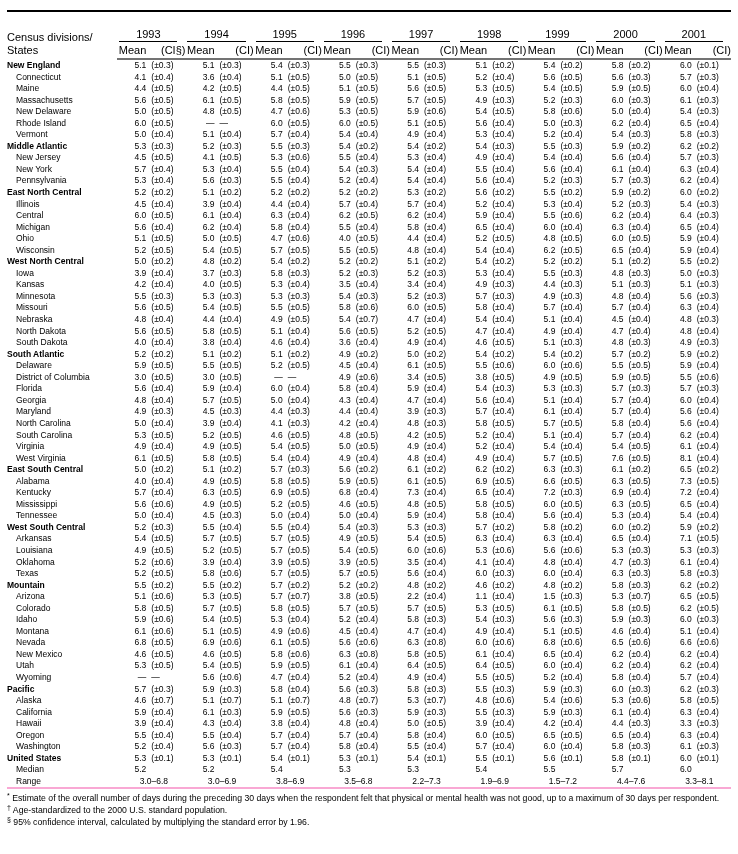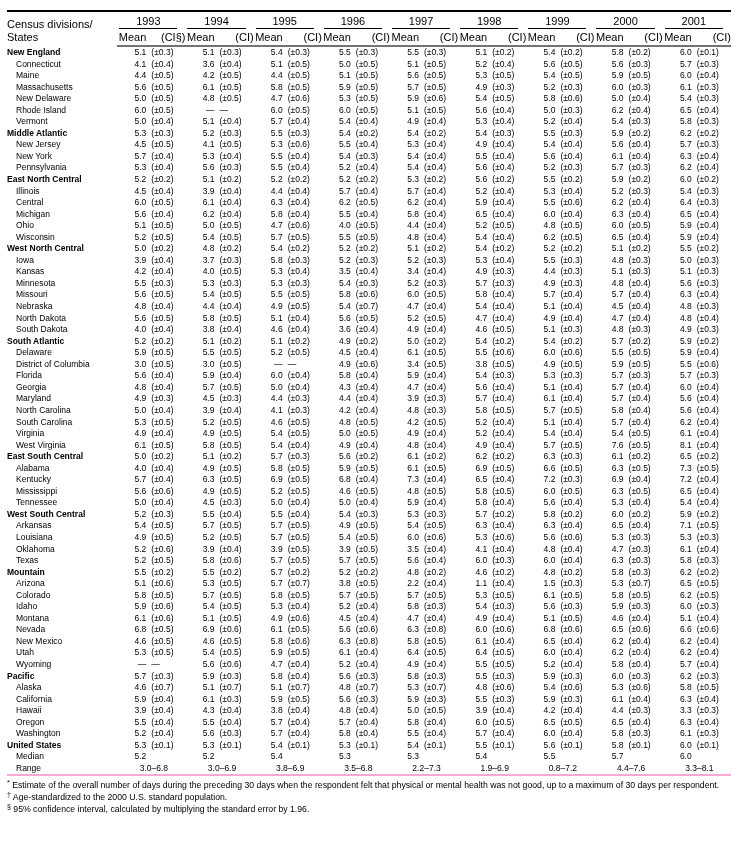--- a/index.html
+++ b/index.html
@@ -5,21 +5,21 @@
   html,body { margin:0; padding:0; background:#fff; }
   .page {
     width:738px; box-sizing:border-box; padding:5px 7px 4px 7px;
     font-family:"Liberation Sans", sans-serif; color:#000; background:#fff;
   }
   .title { font-size:11px; font-weight:bold; line-height:1.26; letter-spacing:0.1px; }
   table.data { width:724px; table-layout:fixed; border-collapse:collapse; margin-top:5px; }
   thead { border-top:2px solid #000; }
   thead th { font-weight:normal; font-size:11px; vertical-align:bottom; padding:0;margin-left:8px; }
   th.row-header-cell { text-align:left; line-height:1.2; padding-bottom:2px; }
-  th.year-cell { padding-top:3px; }
+  th.year-cell { padding-top:16px; }
   th.year-cell .yr { display:block; margin:0 8px 0 2px; text-align:center; border-bottom:1px solid #000; padding-bottom:1px; }
   tr.subheader th { border-bottom:2px solid #737373; padding:2px 0 2px 0; }
   tr.subheader th.m { text-align:right; padding-right:1px; }
   tr.subheader th.c { text-align:right; padding-left:4px; }
   tbody { border-bottom:2px solid #f9a8d4; }
   tbody td { font-size:8.5px; line-height:11.55px; padding:0; white-space:nowrap; overflow:hidden; }
   td.label { text-align:left; }
   tr.group td.label { font-weight:bold; }
   tr.state td.label, tr.summary td.label { padding-left:9px; }
   td.mean { text-align:right; padding-right:1px; }
@@ -1418,21 +1418,21 @@
           <td class="ci"></td>
         </tr>
         <tr class="summary">
           <td class="label">Range</td>
           <td colspan="2" class="range-cell">3.0–6.8</td>
           <td colspan="2" class="range-cell">3.0–6.9</td>
           <td colspan="2" class="range-cell">3.8–6.9</td>
           <td colspan="2" class="range-cell">3.5–6.8</td>
           <td colspan="2" class="range-cell">2.2–7.3</td>
           <td colspan="2" class="range-cell">1.9–6.9</td>
-          <td colspan="2" class="range-cell">0.8–7.2</td>
+          <td colspan="2" class="range-cell">1.5–7.2</td>
           <td colspan="2" class="range-cell">4.4–7.6</td>
           <td colspan="2" class="range-cell">3.3–8.1</td>
         </tr>
       </tbody>
   </table>
 
   <div class="footnotes">
 
   <div class="footnote"><span class="fn-marker">*</span> Estimate of the overall number of days during the preceding 30 days when the respondent felt that physical or mental health was not good, up to a maximum of 30 days per respondent.</div>
       <div class="footnote"><span class="fn-marker">†</span> Age-standardized to the 2000 U.S. standard population.</div>

